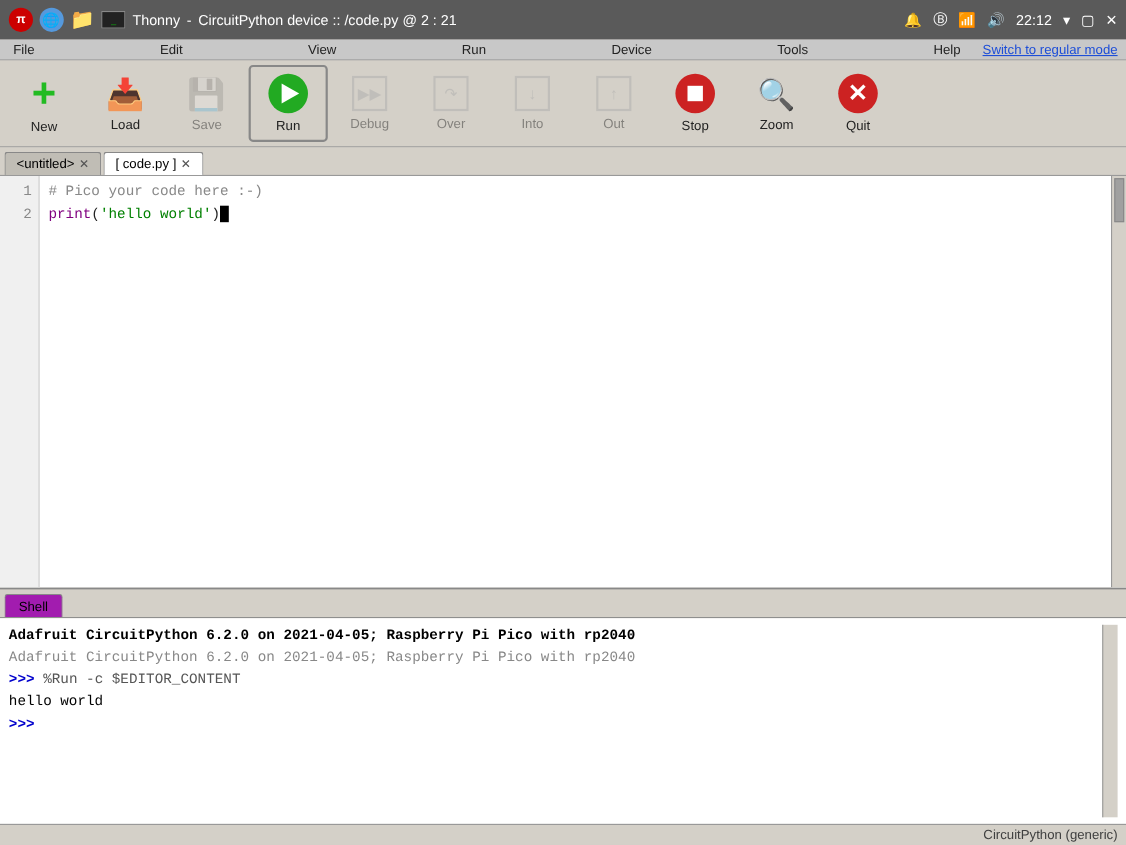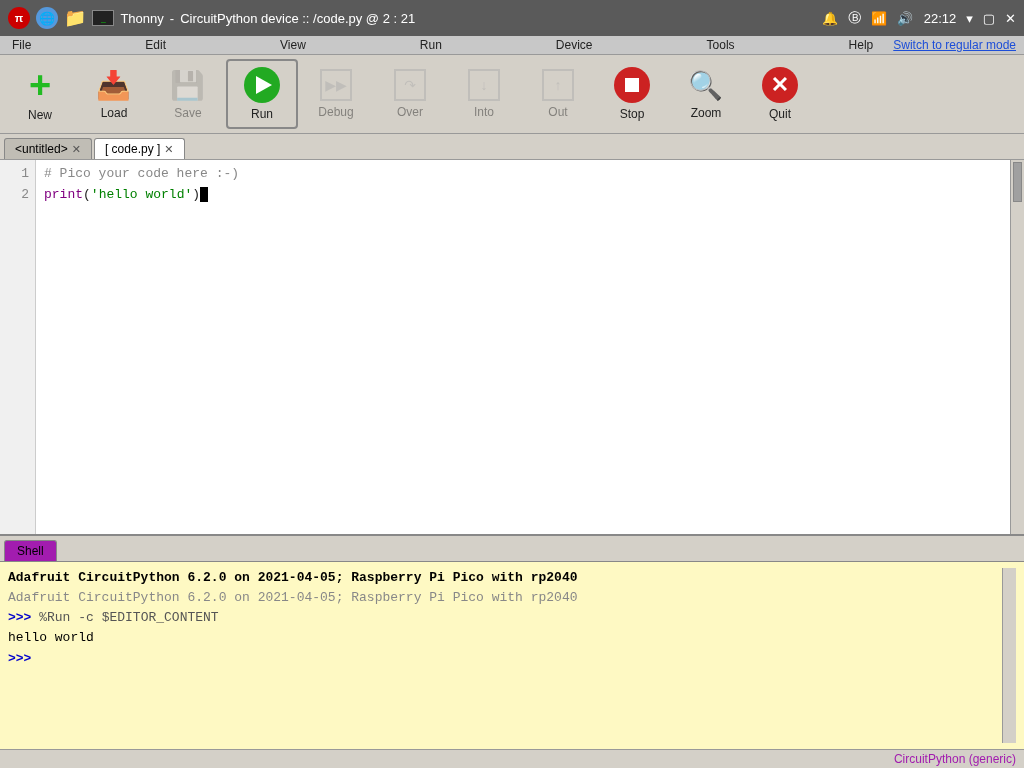--- a/index.html
+++ b/index.html
@@ -140,21 +140,21 @@
       border: 1px solid #888;
       border-bottom: none;
       background: #c0bdb5;
       font-size: 12px;
       cursor: pointer;
       border-radius: 3px 3px 0 0;
     }
     .shell-tab.active { background: #a21caf; }
     .shell-content {
       flex: 1;
-      background: #fef9c3;
+      background: #ffffff;
       font-family: 'Courier New', monospace;
       font-size: 13px;
       padding: 6px 8px;
       overflow-y: auto;
       display: flex;
       gap: 0;
     }
     .shell-text-area {
       flex: 1;
       line-height: 1.55;
@@ -175,21 +175,21 @@
     .cursor { background: #000; color: white; display: inline; }
 
     
     .status-bar {
       background: #d4d0c8;
       border-top: 1px solid #999;
       display: flex;
       justify-content: flex-end;
       padding: 2px 8px;
       font-size: 12px;
-      color: #a21caf;
+      color: #404040;
       flex-shrink: 0;
     }
 
     
     .run-circle {
       width: 36px; height: 36px;
       border-radius: 50%;
       background: #22aa22;
       display: flex; align-items: center; justify-content: center;
     }

